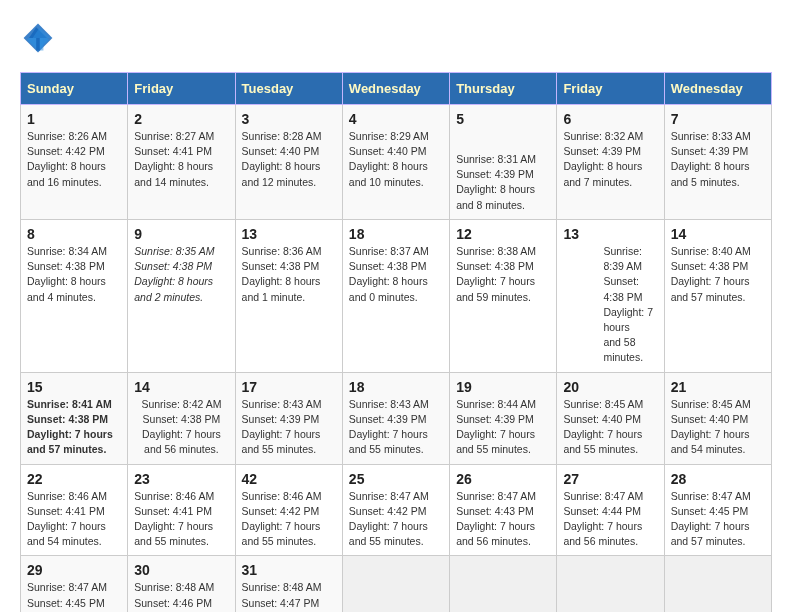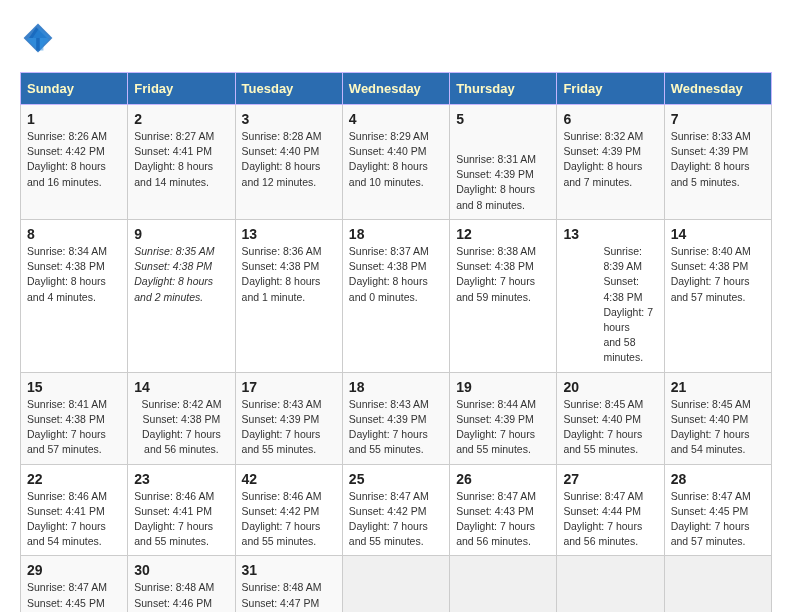--- a/index.html
+++ b/index.html
@@ -213,21 +213,21 @@
           <span class="day-num">14</span>
           <div class="day-info" style="white-space: pre-line;">Sunrise: 8:40 AM
 Sunset: 4:38 PM
 Daylight: 7 hours
 and 57 minutes.</div>
         </td>
       </tr>
       <tr>
         <td>
           <span class="day-num">15</span>
-          <div class="day-info" style="white-space: pre-line;">Sunrise: 8:41 AM
+          <div class="day-info" style="white-space: pre-line; font-weight: bold;">Sunrise: 8:41 AM
 Sunset: 4:38 PM
 Daylight: 7 hours
 and 57 minutes.</div>
         </td>
         <td>
           <span class="day-num">14</span>
           <div class="day-info" style="white-space: pre-line; text-align: center;">Sunrise: 8:42 AM
 Sunset: 4:38 PM
 Daylight: 7 hours
 and 56 minutes.</div>

